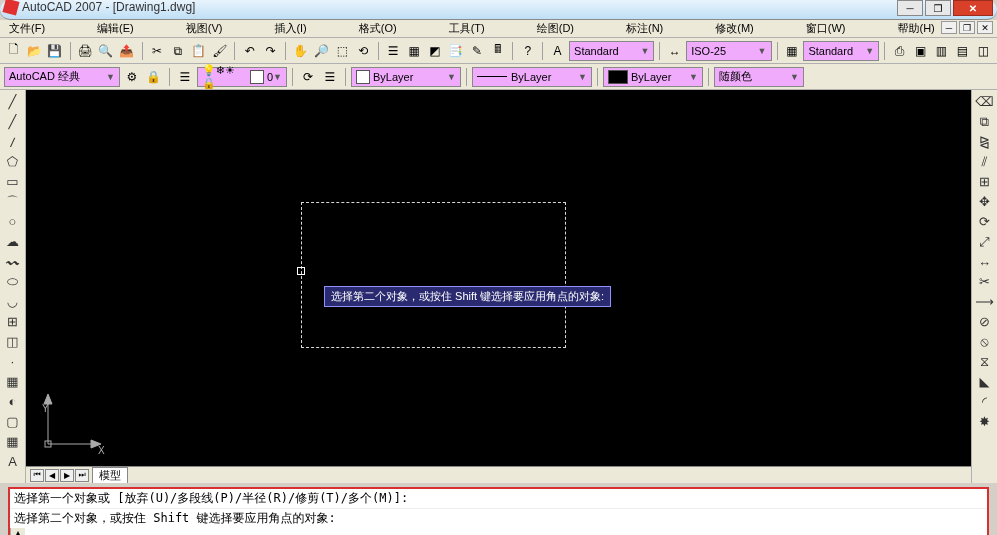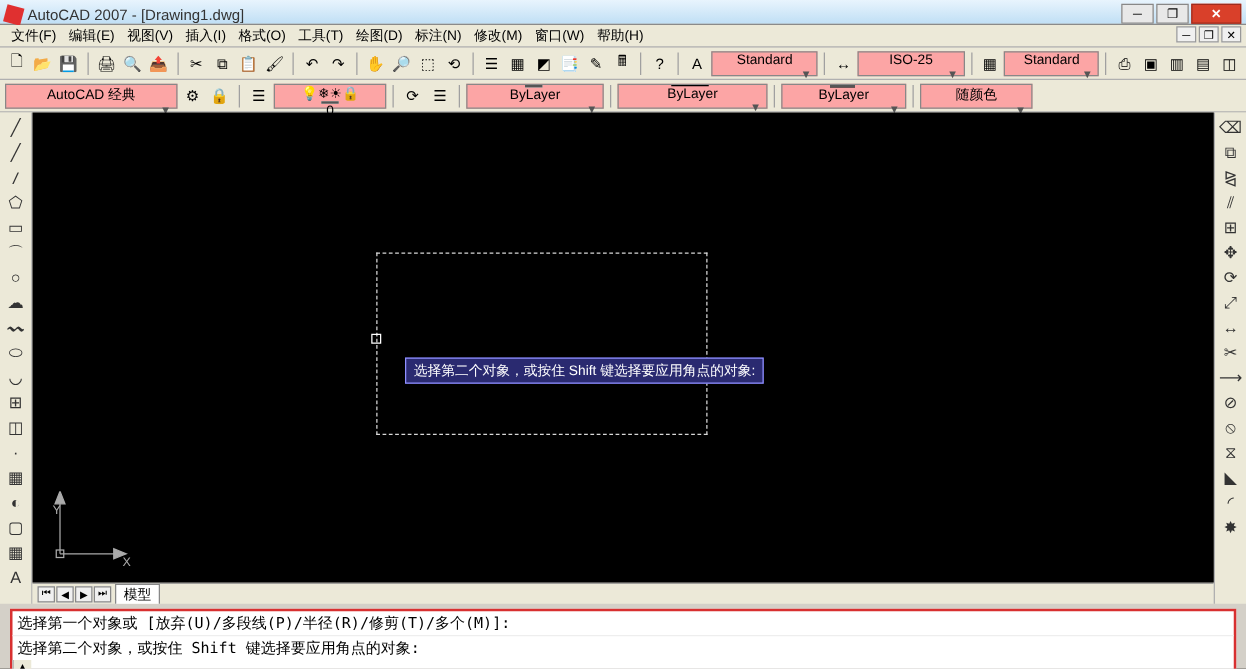--- a/index.html
+++ b/index.html
@@ -1,36 +1,36 @@
 <!DOCTYPE html>
 <html><head>
 <meta charset="utf-8">
 <style>
 * { margin: 0; padding: 0; box-sizing: border-box; font-family: "Microsoft YaHei", Arial, sans-serif; }
 body { width: 997px; height: 535px; background: #d4d0c8; overflow: hidden; font-size: 11px; }
 
 
-.titlebar { height: 20px; background: linear-gradient(#e8f4fd, #c0dff5); display: flex; align-items: flex-end; padding: 0 4px; border-bottom: 1px solid #8a8a8a; }
+.titlebar { height: 20px; background: linear-gradient(#e8f4fd, #c0dff5); display: flex; align-items: flex-start; padding: 0 4px; border-bottom: 1px solid #8a8a8a; border-radius: 10px; }
 .titlebar .icon { width: 14px; height: 14px; background: #e03030; display: inline-block; margin-right: 4px; transform: rotate(15deg); }
 .titlebar .title { flex: 1; color: #333; font-size: 12px; }
 .win-btns { display: flex; gap: 2px; }
 .win-btn { width: 26px; height: 16px; border: 1px solid #888; background: #e8e8e8; display: flex; align-items: center; justify-content: center; font-size: 10px; cursor: pointer; }
 .win-btn.close { background: #d9402a; color: #fff; border-color: #9e2c1e; width: 40px; font-weight: bold; }
 
 
-.menubar { height: 18px; background: #ece9d8; display: flex; align-items: center; padding: 0 4px; border-bottom: 1px solid #b0b0b0; position: relative; }
+.menubar { height: 18px; background: #ece9d8; display: flex; align-items: center; padding: 0 4px; border-bottom: 1px solid #b0b0b0; position: relative; gap: 42px; }
 .menubar .item { padding: 0 5px; font-size: 11px; cursor: pointer; }
 .child-winbtns { position: absolute; right: 4px; top: 1px; display: flex; gap: 2px; }
 .child-winbtns span { width: 16px; height: 13px; border: 1px solid #999; background: #f0f0f0; display: flex; align-items: center; justify-content: center; font-size: 9px; cursor: pointer; }
 
 
 .toolbar-row { height: 26px; background: #ece9d8; border-bottom: 1px solid #b0b0b0; display: flex; align-items: center; padding: 0 4px; gap: 2px; }
 .tb-btn { width: 20px; height: 20px; border: 1px solid transparent; display: flex; align-items: center; justify-content: center; cursor: pointer; font-size: 12px; }
 .tb-sep { width: 1px; height: 18px; background: #a0a0a0; margin: 0 3px; }
-.tb-combo { height: 20px; border: 1px solid #888; background: #fca5a5; display: flex; align-items: center; padding: 0 4px; font-size: 11px; min-width: 60px; flex-direction: column; }
+.tb-combo { height: 20px; border: 1px solid #888; background: #f0abfc; display: flex; align-items: center; padding: 0 4px; font-size: 11px; min-width: 60px; }
 .tb-combo .arrow { margin-left: auto; font-size: 9px; color: #555; }
 .tb-swatch { width: 14px; height: 14px; border: 1px solid #555; display: inline-block; margin-right: 3px; }
 
 
 .main { display: flex; height: 393px; }
 .side-tb { width: 26px; background: #ece9d8; border-right: 1px solid #b0b0b0; display: flex; flex-direction: column; align-items: center; padding-top: 2px; gap: 1px; }
 .side-tb.right { border-left: 1px solid #b0b0b0; border-right: none; }
 .side-btn { width: 20px; height: 19px; display: flex; align-items: center; justify-content: center; cursor: pointer; font-size: 13px; color: #333; }
 
 .canvas-wrap { flex: 1; display: flex; flex-direction: column; }
@@ -148,21 +148,21 @@
     </div>
   <div class="tb-sep"></div>
   <div class="tb-btn">⎙</div>
   <div class="tb-btn">▣</div>
   <div class="tb-btn">▥</div>
   <div class="tb-btn">▤</div>
   <div class="tb-btn">◫</div>
 </div>
 
 <div class="toolbar-row">
-  <div class="tb-combo" style="width:138px">
+  <div class="tb-combo" style="width:116px">
       <span>AutoCAD 经典</span>
       <span class="arrow">▼</span>
     </div>
   <div class="tb-btn">⚙</div>
   <div class="tb-btn">🔒</div>
   <div class="tb-sep"></div>
   <div class="tb-btn">☰</div>
   <div class="tb-combo" style="width:90px">💡❄☀🔒<span class="tb-swatch" style="background:#fff;margin-left:2px"></span><span>0</span><span class="arrow">▼</span></div>
   <div class="tb-sep"></div>
   <div class="tb-btn">⟳</div>

